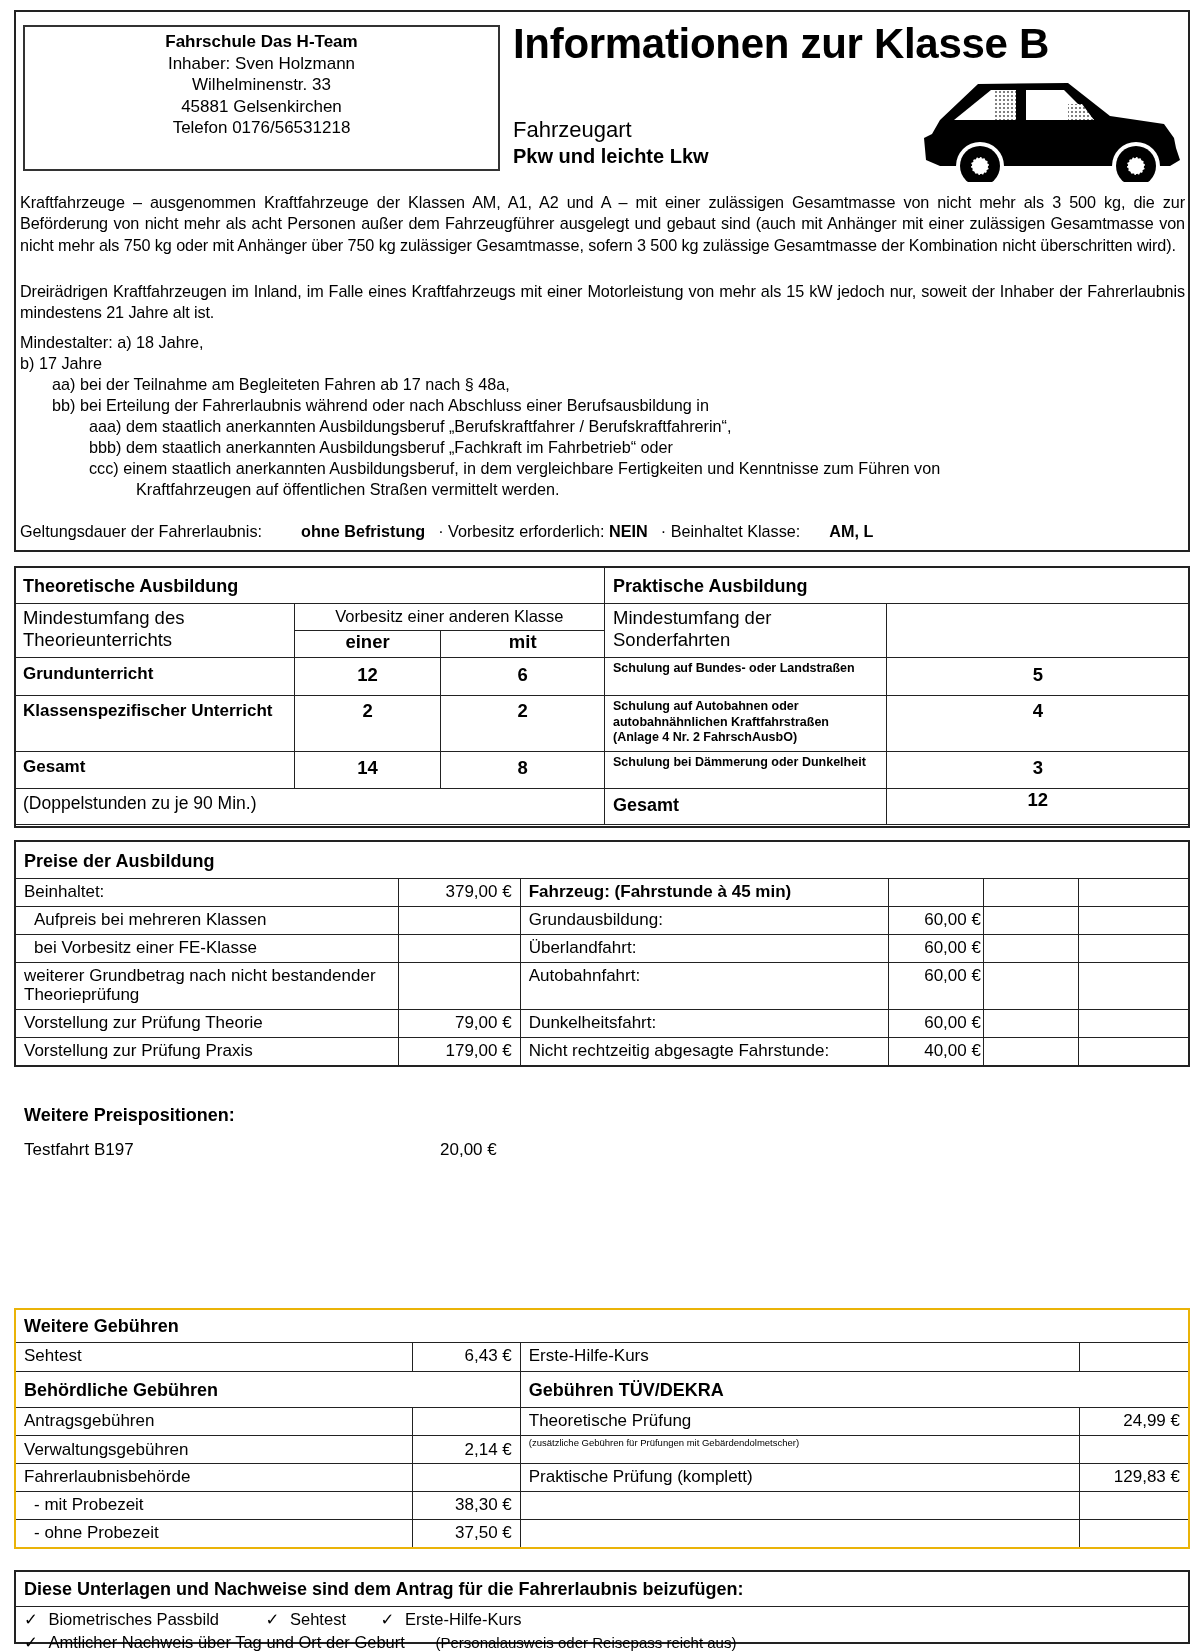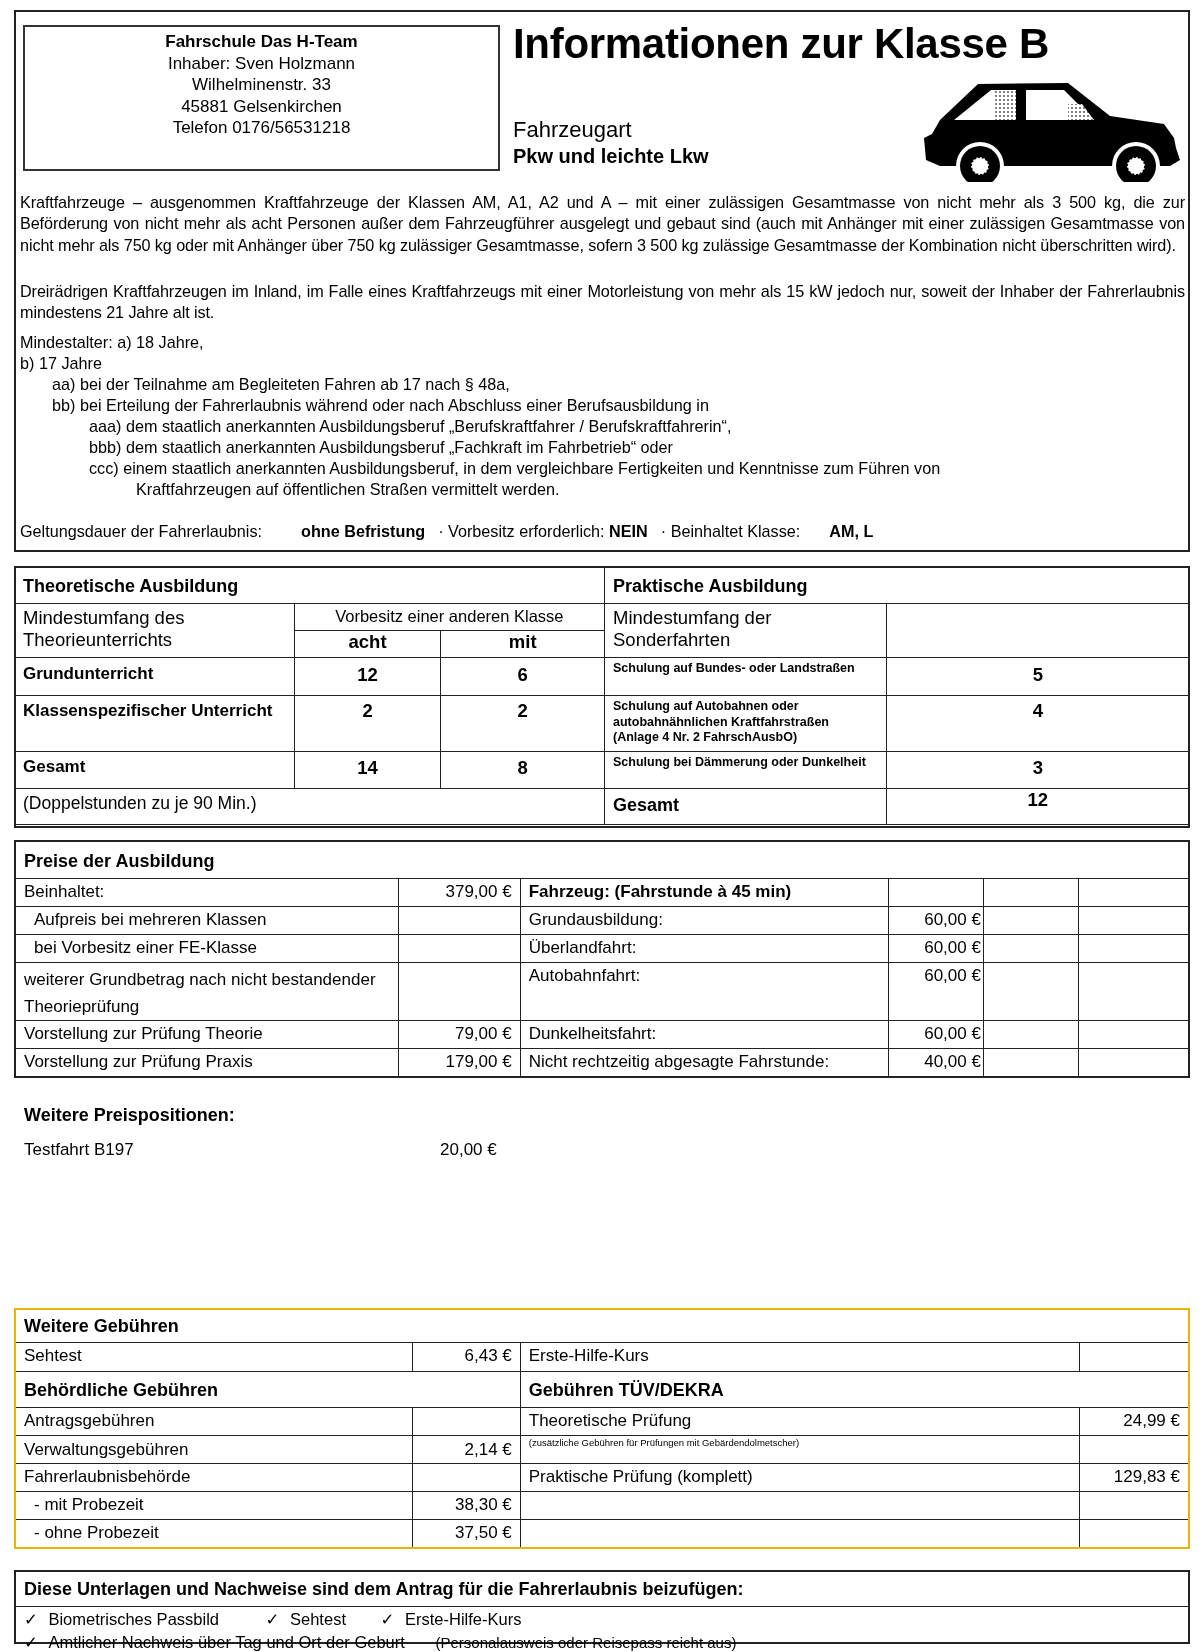--- a/index.html
+++ b/index.html
@@ -112,21 +112,21 @@
     </colgroup>
   <tbody>
       <tr style="height:37px;">
     <td colspan="3" class="sec-title" style="padding-top:9px;">Theoretische Ausbildung</td>
   </tr>
   <tr style="height:27px;">
     <td rowspan="2" style="font-size:18.5px; line-height:22px; padding-top:3px;">Mindestumfang des Theorieunterrichts</td>
     <td colspan="2" style="text-align:center; font-size:16.5px; padding-top:3px;">Vorbesitz einer anderen Klasse</td>
   </tr>
   <tr style="height:27px;">
-    <td class="bold" style="text-align:center; font-size:18.5px;">acht</td>
+    <td class="bold" style="text-align:center; font-size:18.5px;">einer</td>
     <td class="bold" style="text-align:center; font-size:18.5px;">mit</td>
   </tr>
   <tr style="height:38px;">
     <td class="bold" style="padding-top:6px;">Grundunterricht</td>
     <td class="bold" style="text-align:center; font-size:18.5px; padding-top:6px;">12</td>
     <td class="bold" style="text-align:center; font-size:18.5px; padding-top:6px;">6</td>
   </tr>
   <tr style="height:56px;">
     <td class="bold" style="padding-top:4px; line-height:21px;">Klassenspezifischer Unterricht</td>
     <td class="bold" style="text-align:center; font-size:18.5px; padding-top:4px;">2</td>
@@ -206,21 +206,21 @@
   </tr>
   <tr style="height:28px;">
     <td style="padding-top:3px; padding-left:18px;">bei Vorbesitz einer FE-Klasse</td>
     <td style="text-align:right; padding-top:3px;"></td>
     <td style="padding-top:3px;">Überlandfahrt:</td>
     <td style="text-align:right; padding-top:3px; padding-right:2px;">60,00 €</td>
     <td></td>
     <td></td>
   </tr>
   <tr style="height:47px;">
-    <td style="padding-top:3px; line-height:27px;">weiterer Grundbetrag nach nicht bestandender Theorieprüfung</td>
+    <td style="padding-top:3px; line-height:19px;">weiterer Grundbetrag nach nicht bestandender Theorieprüfung</td>
     <td style="text-align:right; padding-top:3px;"></td>
     <td style="padding-top:3px;">Autobahnfahrt:</td>
     <td style="text-align:right; padding-top:3px; padding-right:2px;">60,00 €</td>
     <td></td>
     <td></td>
   </tr>
   <tr style="height:28px;">
     <td style="padding-top:3px;">Vorstellung zur Prüfung Theorie</td>
     <td style="text-align:right; padding-top:3px;">79,00 €</td>
     <td style="padding-top:3px;">Dunkelheitsfahrt:</td>

